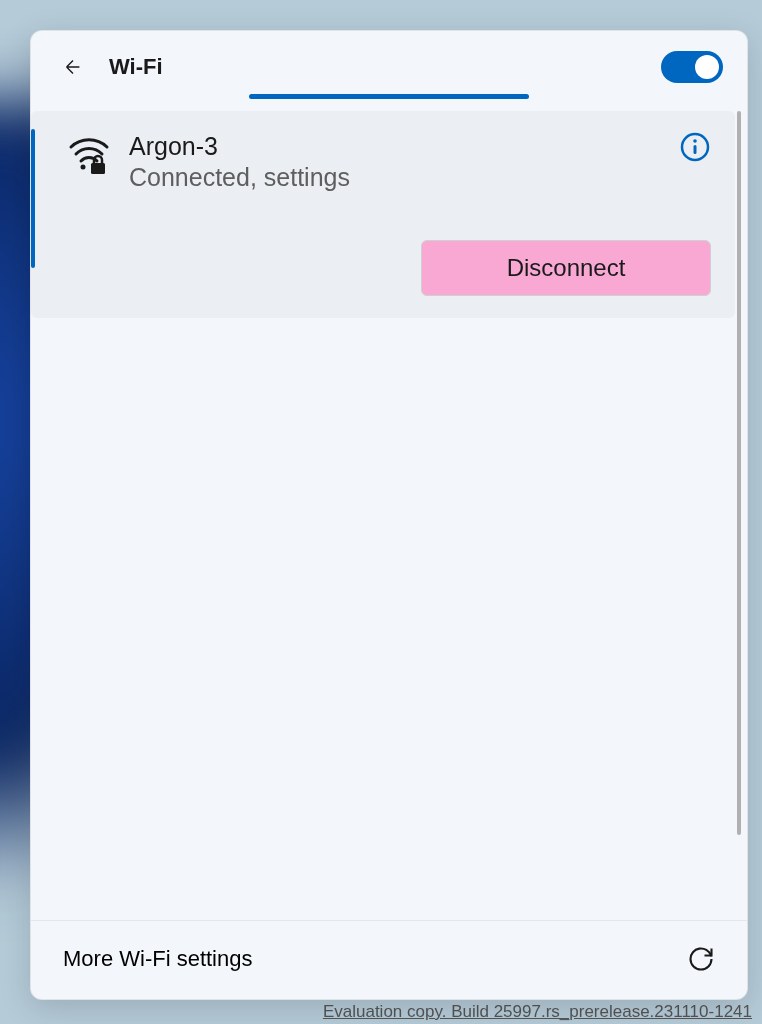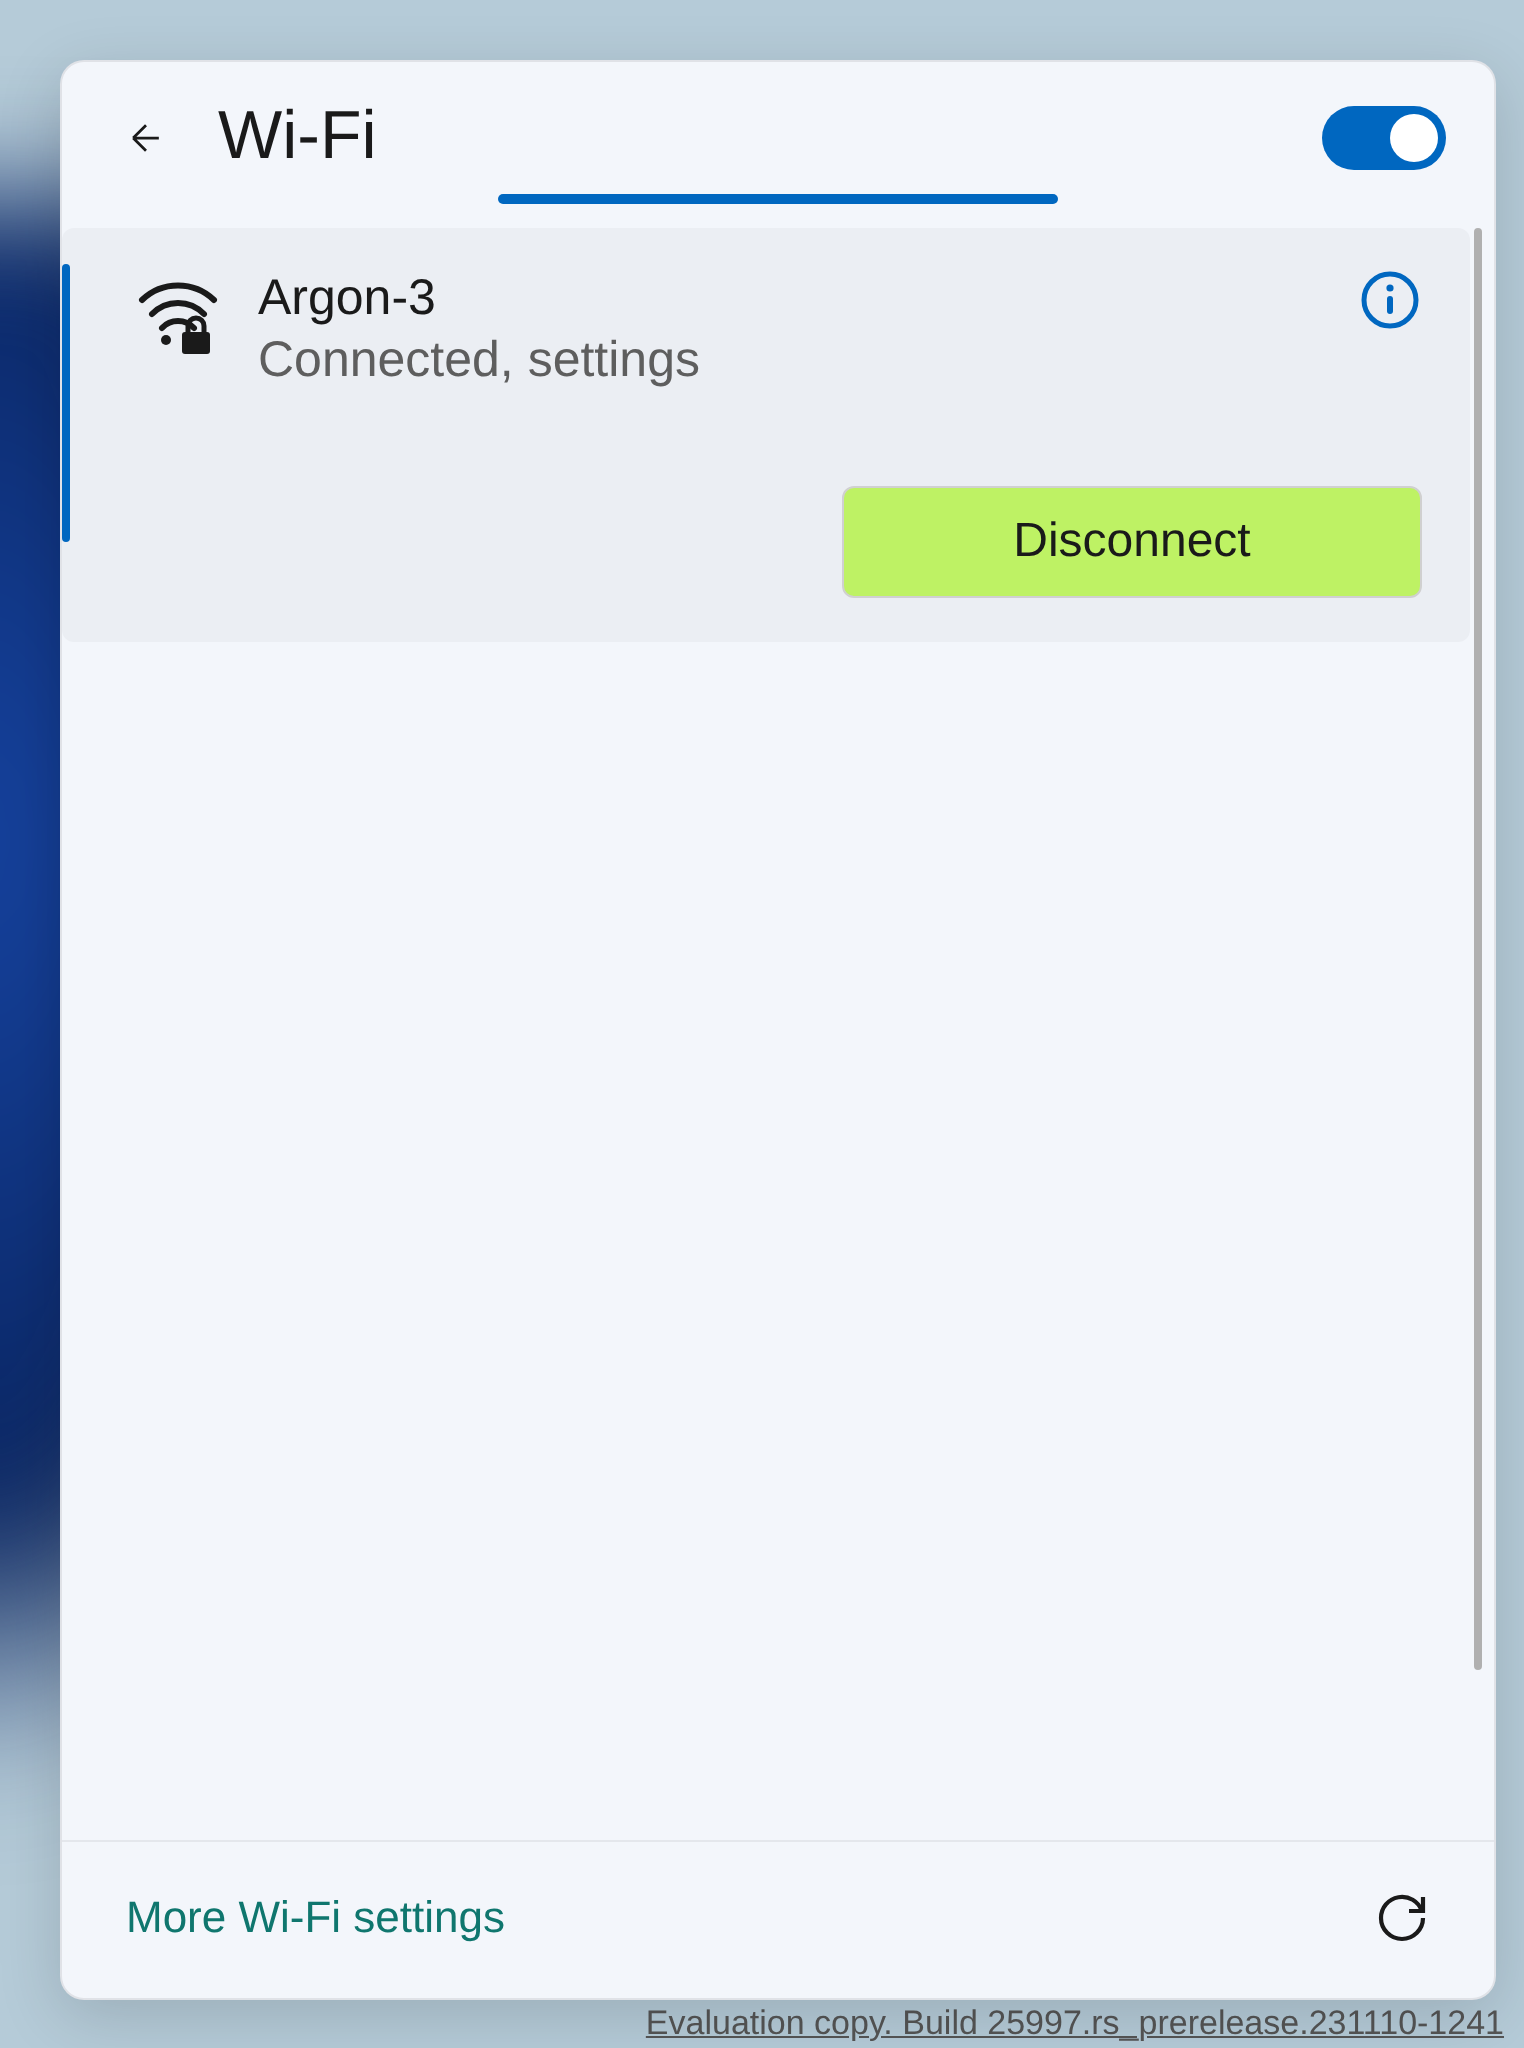--- a/index.html
+++ b/index.html
@@ -74,22 +74,22 @@
       cursor: pointer;
       border-radius: 4px;
     }
     
     .back-btn svg {
       width: 22px;
       height: 22px;
     }
     
     .header-title {
-      font-size: 34px;
-      font-weight: 400;
+      font-size: 22px;
+      font-weight: 700;
       color: #1a1a1a;
       margin-left: 18px;
       flex: 1;
     }
     
     .toggle {
       width: 62px;
       height: 32px;
       background: #0067c0;
       border-radius: 16px;
@@ -192,40 +192,40 @@
     
     .action-row {
       display: flex;
       justify-content: flex-end;
       margin-top: 48px;
     }
     
     .disconnect-btn {
       width: 290px;
       height: 56px;
-      background: #bef264;
+      background: #f9a8d4;
       border: 1px solid #d0d0d0;
       border-radius: 6px;
       font-size: 24px;
       color: #1a1a1a;
       cursor: pointer;
       font-family: inherit;
     }
     
     .footer {
       display: flex;
       align-items: center;
       justify-content: space-between;
       padding: 20px 28px 22px 32px;
       border-top: 1px solid rgba(0,0,0,0.06);
     }
     
     .more-settings {
       font-size: 22px;
-      color: #0f766e;
+      color: #000000;
       cursor: pointer;
     }
     
     .refresh-btn {
       width: 36px;
       height: 36px;
       display: flex;
       align-items: center;
       justify-content: center;
       cursor: pointer;

